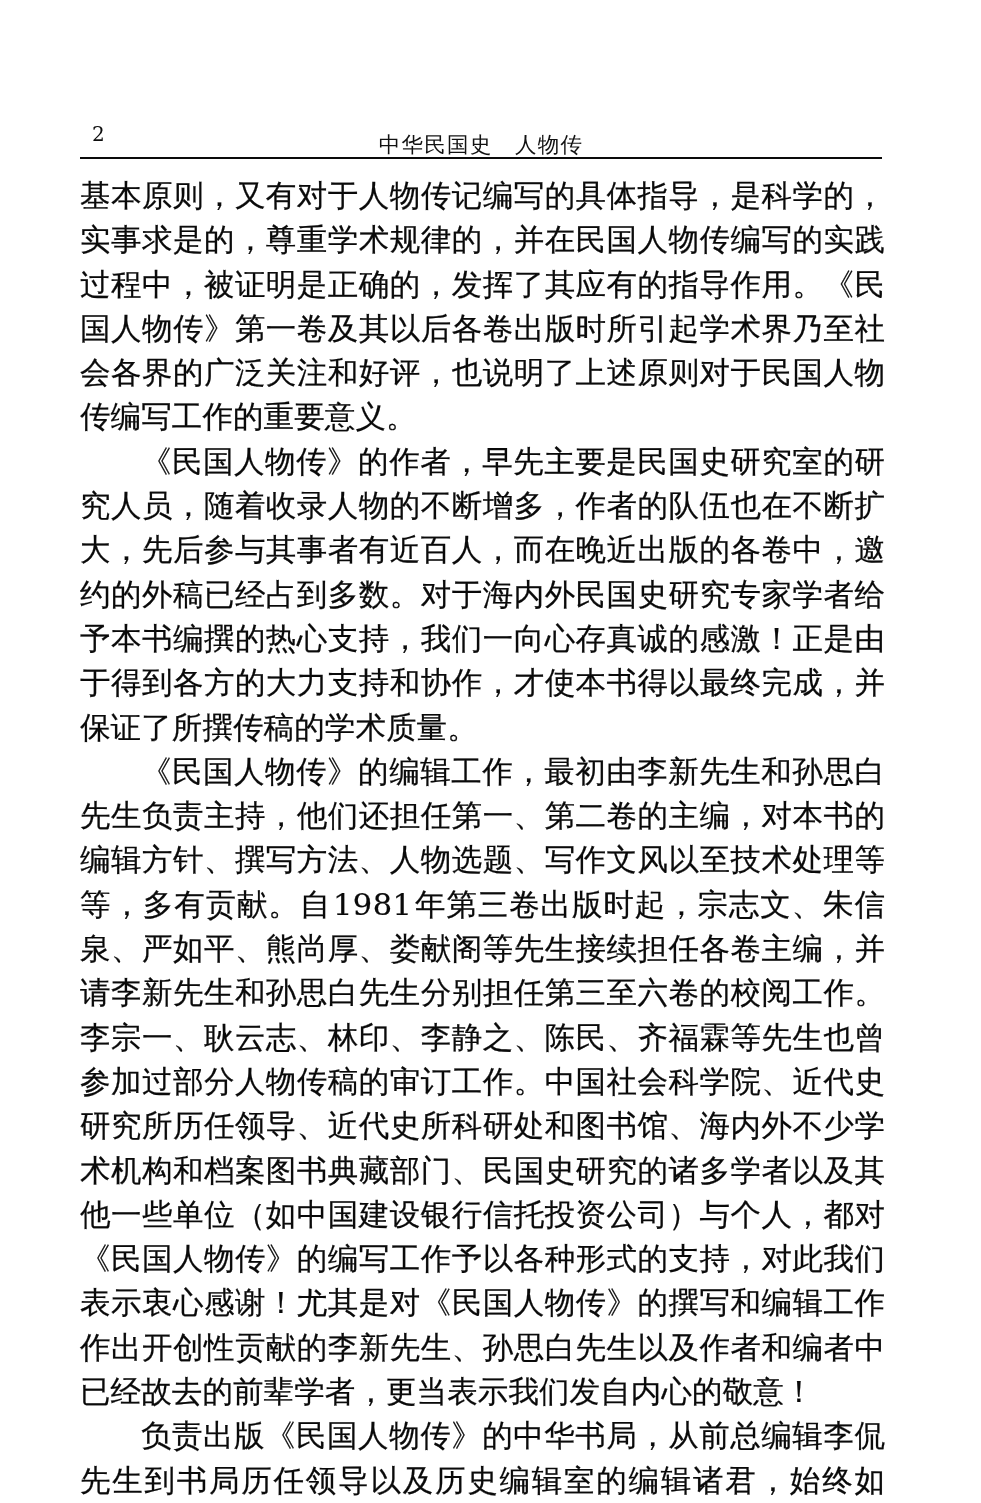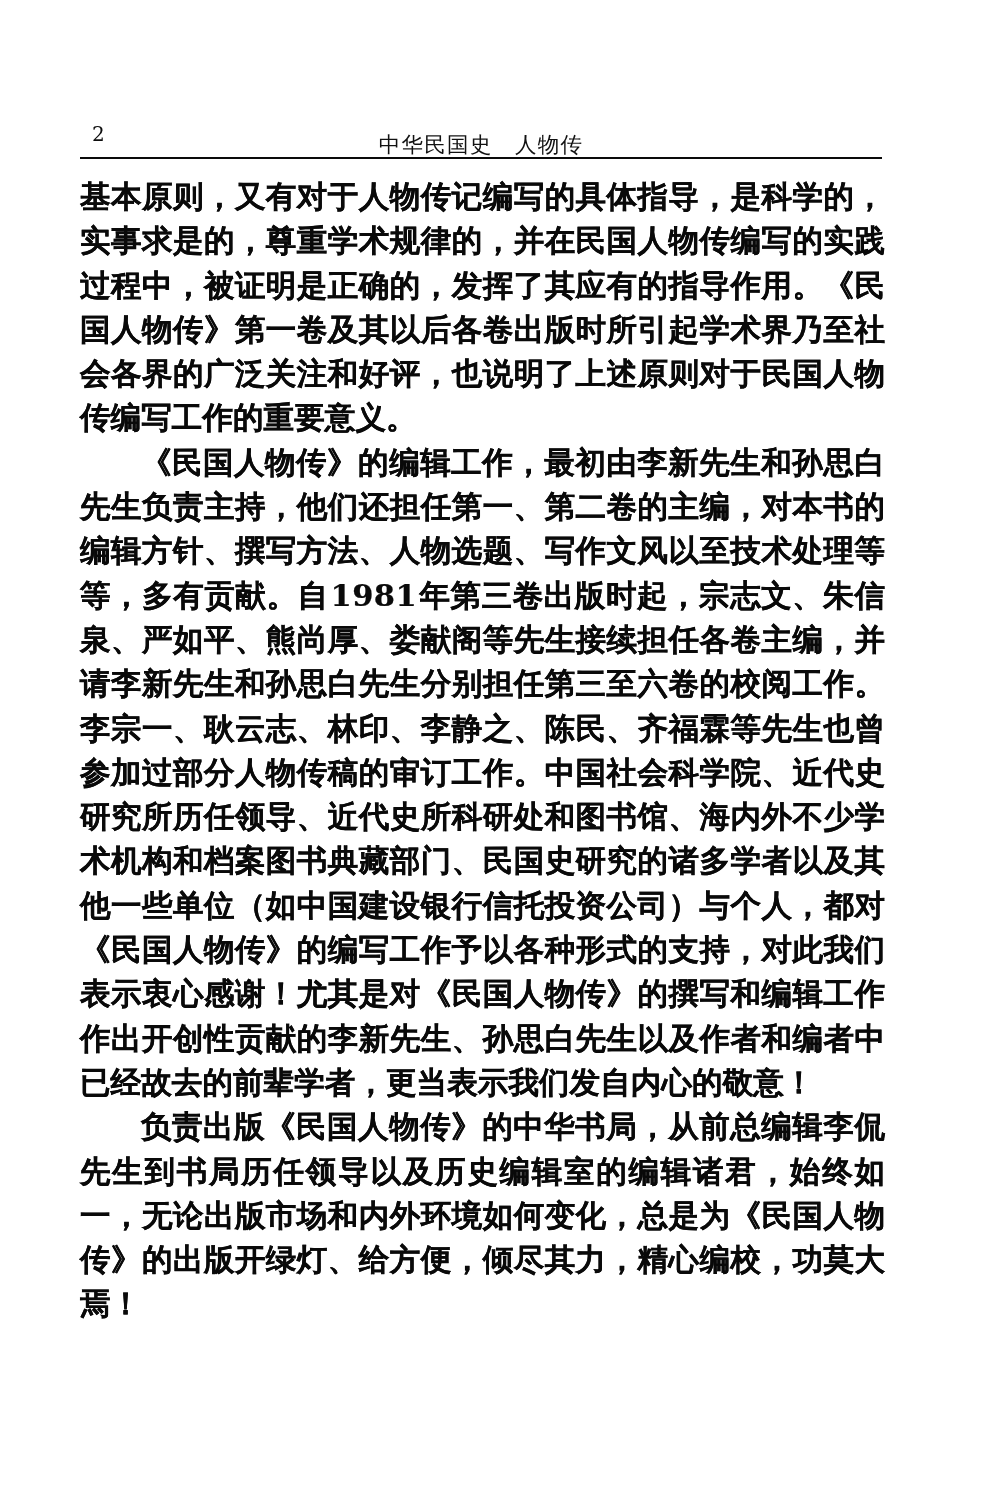--- a/index.html
+++ b/index.html
@@ -69,21 +69,20 @@
   .para {
     margin: 0;
     font-size: 30.5px;
     line-height: 44.3px;
     letter-spacing: 0.1px;
     text-align: justify;
     text-justify: inter-character;
     text-align-last: left;
     word-break: break-all;
     color: #0a0a0a;
-    font-weight: bold;
     
     -webkit-text-stroke: 0.22px #0a0a0a;
   }
   .para.indent {
     text-indent: 61px;
   }
   .para + .para {
     margin-top: 0;
   }
   .latin {
@@ -101,19 +100,20 @@
     <div class="folio">2</div>
     <div class="runtitle">中华民国史　人物传</div>
   </div>
 
   <div class="rule"></div>
 
   <div class="textblock">
 
     <p class="para">基本原则，又有对于人物传记编写的具体指导，是科学的，实事求是的，尊重学术规律的，并在民国人物传编写的实践过程中，被证明是正确的，发挥了其应有的指导作用。《民国人物传》第一卷及其以后各卷出版时所引起学术界乃至社会各界的广泛关注和好评，也说明了上述原则对于民国人物传编写工作的重要意义。</p>
 
+    <p class="para indent">《民国人物传》的作者，早先主要是民国史研究室的研究人员，随着收录人物的不断增多，作者的队伍也在不断扩大，先后参与其事者有近百人，而在晚近出版的各卷中，邀约的外稿已经占到多数。对于海内外民国史研究专家学者给予本书编撰的热心支持，我们一向心存真诚的感激！正是由于得到各方的大力支持和协作，才使本书得以最终完成，并保证了所撰传稿的学术质量。</p>
 
     <p class="para indent"><span>《民国人物传》的编辑工作，最初由李新先生和孙思白先生负责主持，他们还担任第一、第二卷的主编，对本书的编辑方针、撰写方法、人物选题、写作文风以至技术处理等等，多有贡献。自</span><span class="latin">1981</span><span>年第三卷出版时起，宗志文、朱信泉、严如平、熊尚厚、娄献阁等先生接续担任各卷主编，并请李新先生和孙思白先生分别担任第三至六卷的校阅工作。李宗一、耿云志、林印、李静之、陈民、齐福霖等先生也曾参加过部分人物传稿的审订工作。中国社会科学院、近代史研究所历任领导、近代史所科研处和图书馆、海内外不少学术机构和档案图书典藏部门、民国史研究的诸多学者以及其他一些单位（如中国建设银行信托投资公司）与个人，都对《民国人物传》的编写工作予以各种形式的支持，对此我们表示衷心感谢！尤其是对《民国人物传》的撰写和编辑工作作出开创性贡献的李新先生、孙思白先生以及作者和编者中已经故去的前辈学者，更当表示我们发自内心的敬意！</span></p>
 
     <p class="para indent">负责出版《民国人物传》的中华书局，从前总编辑李侃先生到书局历任领导以及历史编辑室的编辑诸君，始终如一，无论出版市场和内外环境如何变化，总是为《民国人物传》的出版开绿灯、给方便，倾尽其力，精心编校，功莫大焉！</p>
 
   </div>
 </div>
 
 </body></html>

